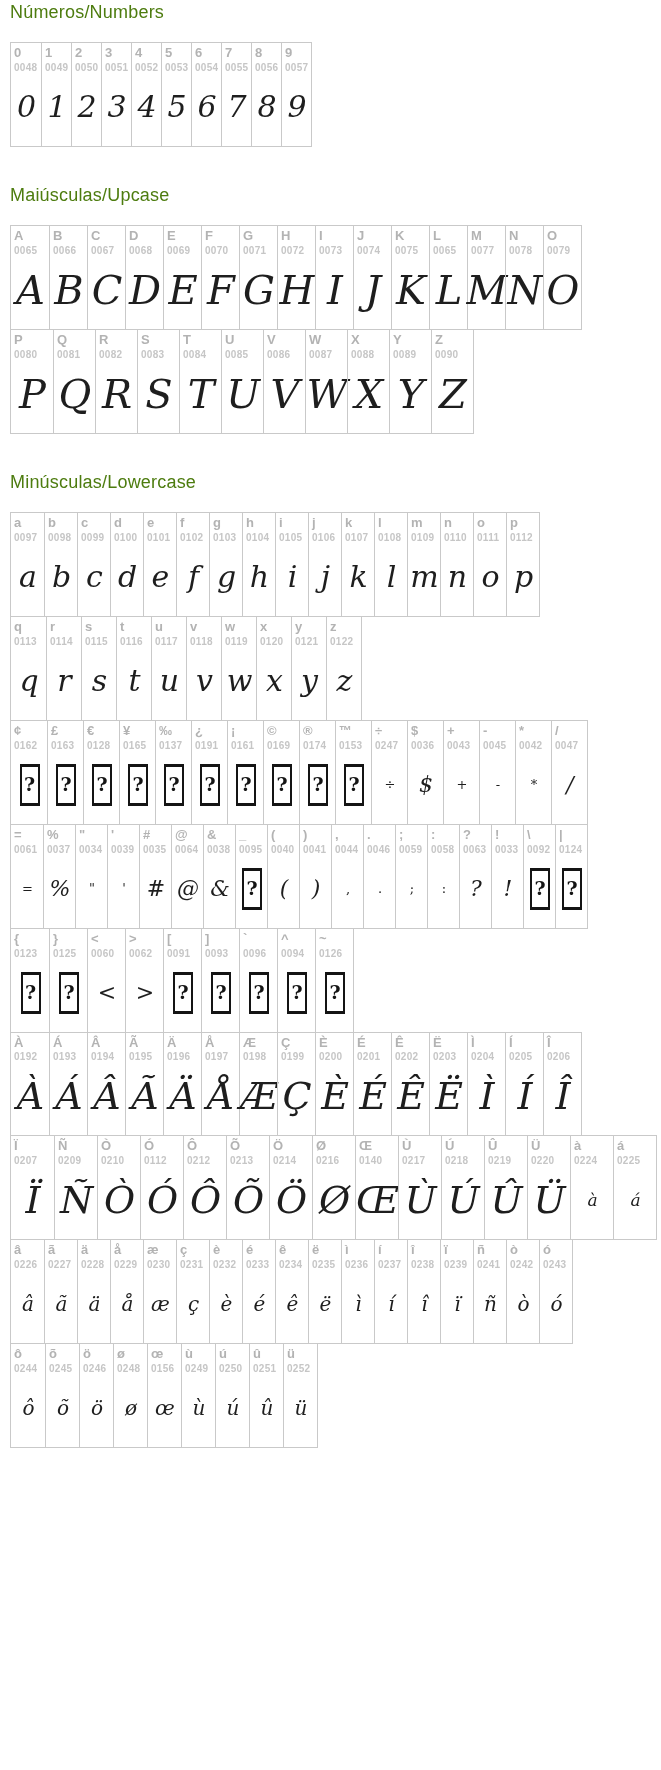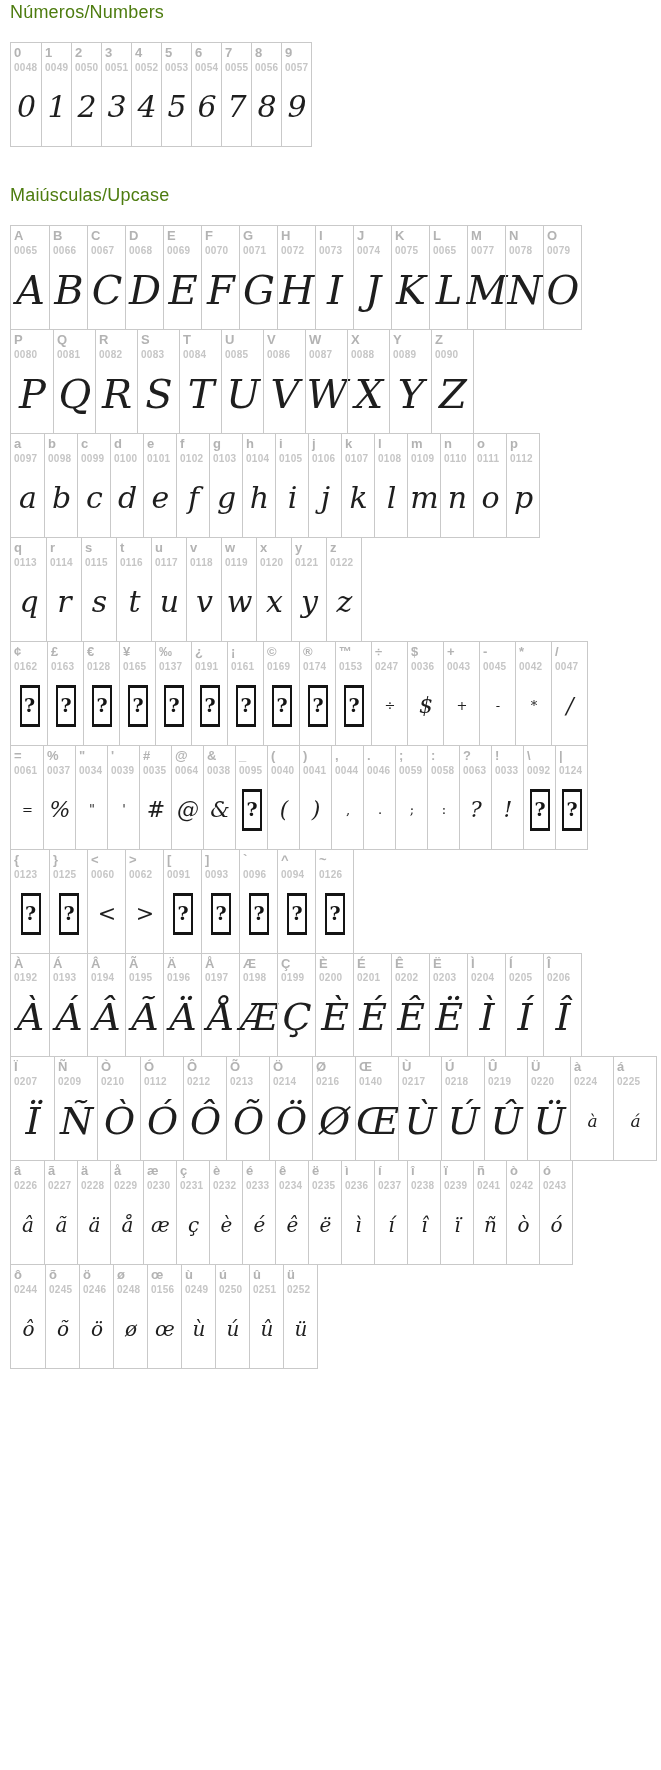--- a/index.html
+++ b/index.html
@@ -363,20 +363,21 @@
         </div>
       </div>
       <div class="cell">
         <div class="ch">Z</div>
         <div class="code">0090</div>
         <div class="glyph">
           <span class="script">Z</span>
         </div>
       </div>
     </div>
+    <div class="section-title">Minúsculas/Lowercase</div>
     <div class="row r-low1">
       <div class="cell">
         <div class="ch">a</div>
         <div class="code">0097</div>
         <div class="glyph">
           <span class="script">a</span>
         </div>
       </div>
       <div class="cell">
         <div class="ch">b</div>

